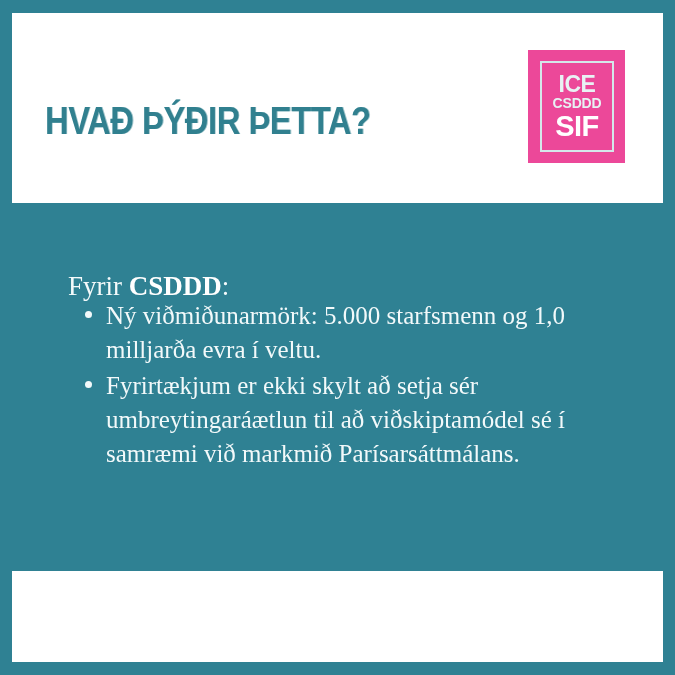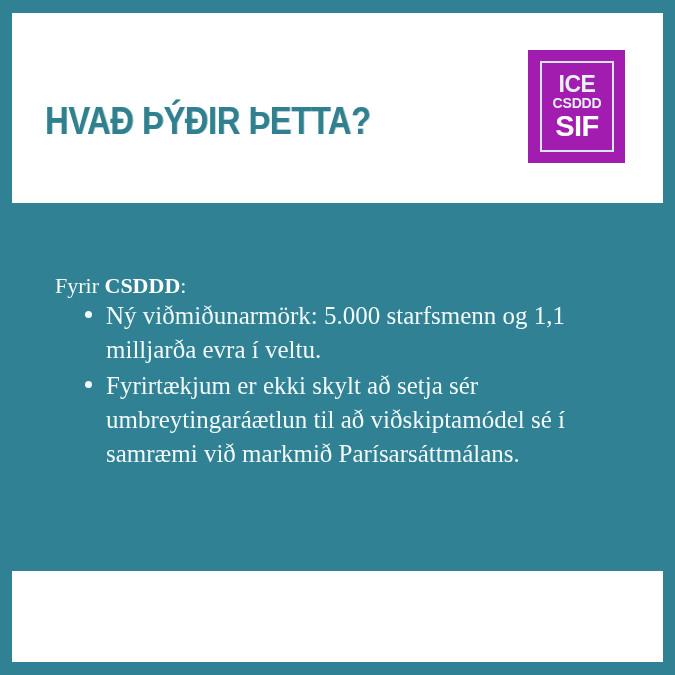--- a/index.html
+++ b/index.html
@@ -42,21 +42,21 @@
     text-shadow: 1px 0 0 rgba(49,128,143,0.45);
   }
 
   
   .logo {
     position: absolute;
     left: 516px;
     top: 37px;
     width: 97px;
     height: 113px;
-    background: #a21caf;
+    background: #ec4899;
     box-sizing: border-box;
   }
   .logo-inner {
     position: absolute;
     left: 12px;
     top: 11px;
     right: 11px;
     bottom: 11px;
     border: 2px solid #d4e7ea;
     box-sizing: border-box;
@@ -98,23 +98,23 @@
     position: absolute;
     left: 0;
     top: 203px;
     width: 675px;
     height: 355px;
     color: #ffffff;
   }
 
   .intro {
     position: absolute;
-    left: 55px;
+    left: 68px;
     top: 68px;
-    font-size: 22px;
+    font-size: 27px;
     line-height: 30px;
     color: #f4fafb;
     white-space: nowrap;
   }
   .intro b {
     font-weight: 700;
     color: #ffffff;
   }
 
   .bullets {
@@ -177,21 +177,21 @@
 
 <div class="content">
 
   <div class="intro">
     <span>Fyrir </span><b>CSDDD</b><span>:</span>
   </div>
 
   <ul class="bullets">
     <li class="bullet-item">
       <span class="bullet-dot"></span>
-      <span class="bullet-text">Ný viðmiðunarmörk: 5.000 starfsmenn og 1,1 milljarða evra í veltu.</span>
+      <span class="bullet-text">Ný viðmiðunarmörk: 5.000 starfsmenn og 1,0 milljarða evra í veltu.</span>
     </li>
     <li class="bullet-item">
       <span class="bullet-dot"></span>
       <span class="bullet-text">Fyrirtækjum er ekki skylt að setja sér umbreytingaráætlun til að viðskiptamódel sé í samræmi við markmið Parísarsáttmálans.</span>
     </li>
   </ul>
 
 </div>
 
 <div class="footer-panel"></div>

